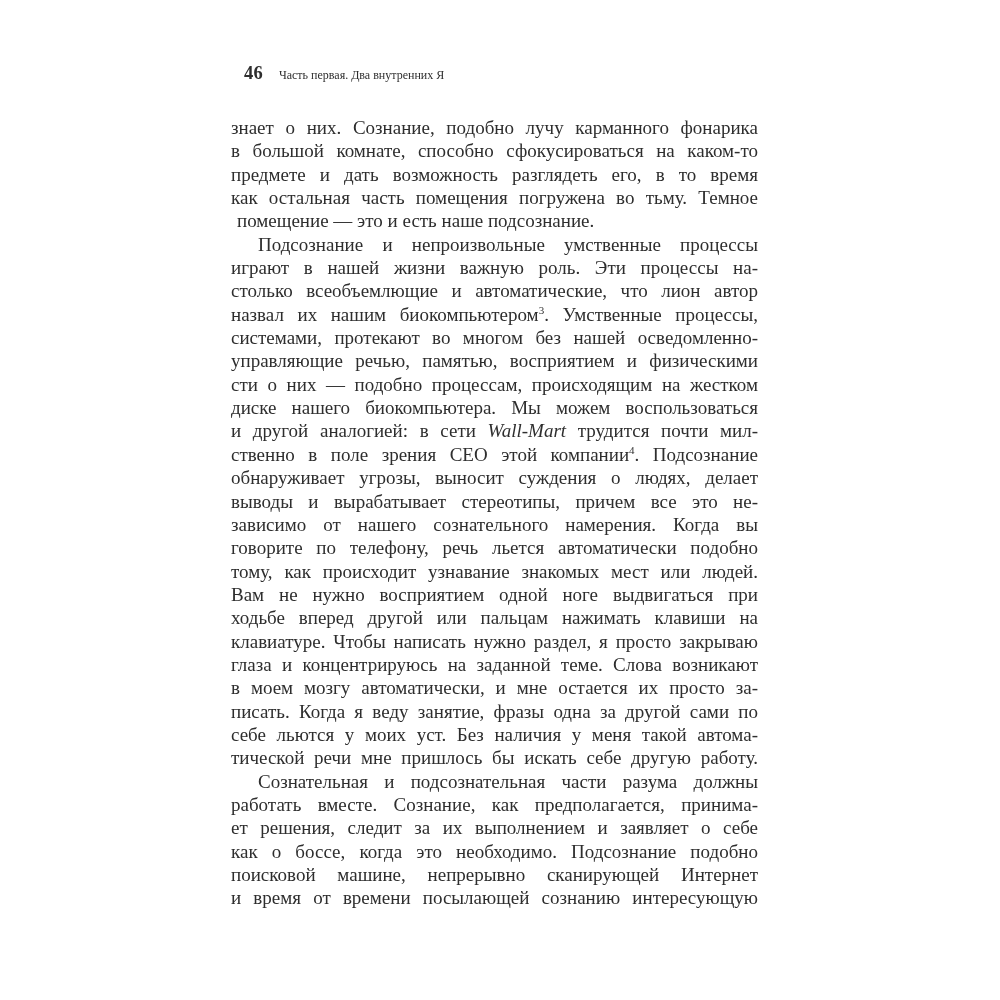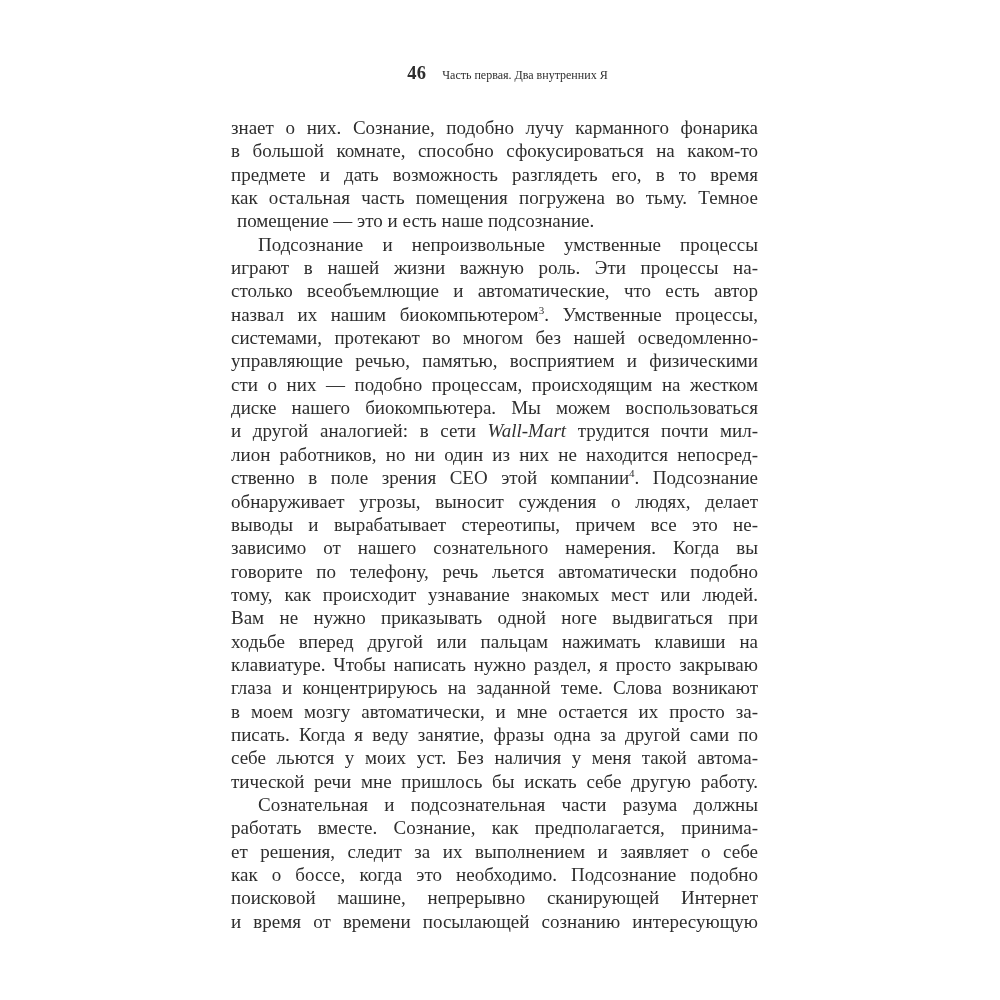--- a/index.html
+++ b/index.html
@@ -19,21 +19,21 @@
     position: absolute;
     inset: 0;
     background: #ffffff;
   }
   .page-header {
     position: absolute;
     left: 244px;
     top: 63px;
     width: 527px;
     display: flex;
-    justify-content: center;
+    justify-content: flex-start;
     align-items: baseline;
     gap: 16px;
   }
   .page-number {
     font-weight: bold;
     font-size: 18.5px;
     letter-spacing: 0.2px;
   }
   .running-head {
     font-size: 12px;
@@ -80,35 +80,34 @@
       <div class="para">
         <div class="line"><span>знает о них. Сознание, подобно лучу карманного фонарика</span></div>
         <div class="line"><span>в большой комнате, способно сфокусироваться на каком-то</span></div>
         <div class="line"><span>предмете и дать возможность разглядеть его, в то время</span></div>
         <div class="line"><span>как остальная часть помещения погружена во тьму. Темное</span></div>
         <div class="line flush"><span>помещение — это и есть наше подсознание.</span></div>
       </div>
       <div class="para">
         <div class="line first-indent"><span>Подсознание и непроизвольные умственные процессы</span></div>
         <div class="line"><span>играют в нашей жизни важную роль. Эти процессы на-</span></div>
-        <div class="line"><span>столько всеобъемлющие и автоматические, что есть автор</span></div>
+        <div class="line"><span>столько всеобъемлющие и автоматические, что лион автор</span></div>
         <div class="line"><span>назвал их нашим биокомпьютером</span><sup>3</sup><span>. Умственные процессы,</span></div>
         <div class="line"><span>системами, протекают во многом без нашей осведомленно-</span></div>
         <div class="line"><span>управляющие речью, памятью, восприятием и физическими</span></div>
         <div class="line"><span>сти о них — подобно процессам, происходящим на жестком</span></div>
         <div class="line"><span>диске нашего биокомпьютера. Мы можем воспользоваться</span></div>
         <div class="line"><span>и другой аналогией: в сети </span><i>Wall-Mart</i><span> трудится почти мил-</span></div>
-        <div class="line"><span>лион работников, но ни один из них не находится непосред-</span></div>
         <div class="line"><span>ственно в поле зрения CEO этой компании</span><sup>4</sup><span>. Подсознание</span></div>
         <div class="line"><span>обнаруживает угрозы, выносит суждения о людях, делает</span></div>
         <div class="line"><span>выводы и вырабатывает стереотипы, причем все это не-</span></div>
         <div class="line"><span>зависимо от нашего сознательного намерения. Когда вы</span></div>
         <div class="line"><span>говорите по телефону, речь льется автоматически подобно</span></div>
         <div class="line"><span>тому, как происходит узнавание знакомых мест или людей.</span></div>
-        <div class="line"><span>Вам не нужно приказывать одной ноге выдвигаться при</span></div>
+        <div class="line"><span>Вам не нужно восприятием одной ноге выдвигаться при</span></div>
         <div class="line"><span>ходьбе вперед другой или пальцам нажимать клавиши на</span></div>
         <div class="line"><span>клавиатуре. Чтобы написать нужно раздел, я просто закрываю</span></div>
         <div class="line"><span>глаза и концентрируюсь на заданной теме. Слова возникают</span></div>
         <div class="line"><span>в моем мозгу автоматически, и мне остается их просто за-</span></div>
         <div class="line"><span>писать. Когда я веду занятие, фразы одна за другой сами по</span></div>
         <div class="line"><span>себе льются у моих уст. Без наличия у меня такой автома-</span></div>
         <div class="line"><span>тической речи мне пришлось бы искать себе другую работу.</span></div>
       </div>
       <div class="para">
         <div class="line first-indent"><span>Сознательная и подсознательная части разума должны</span></div>

